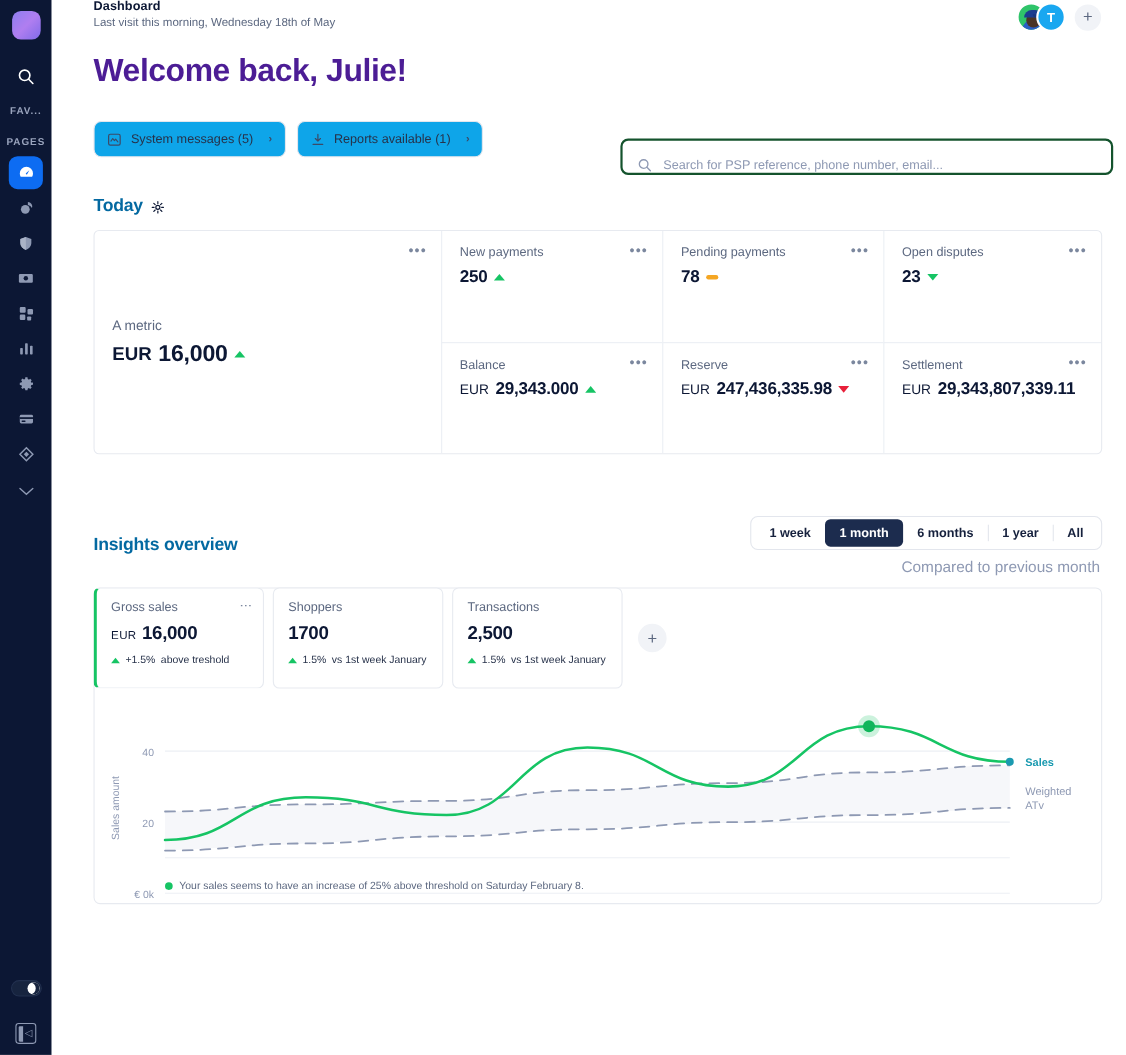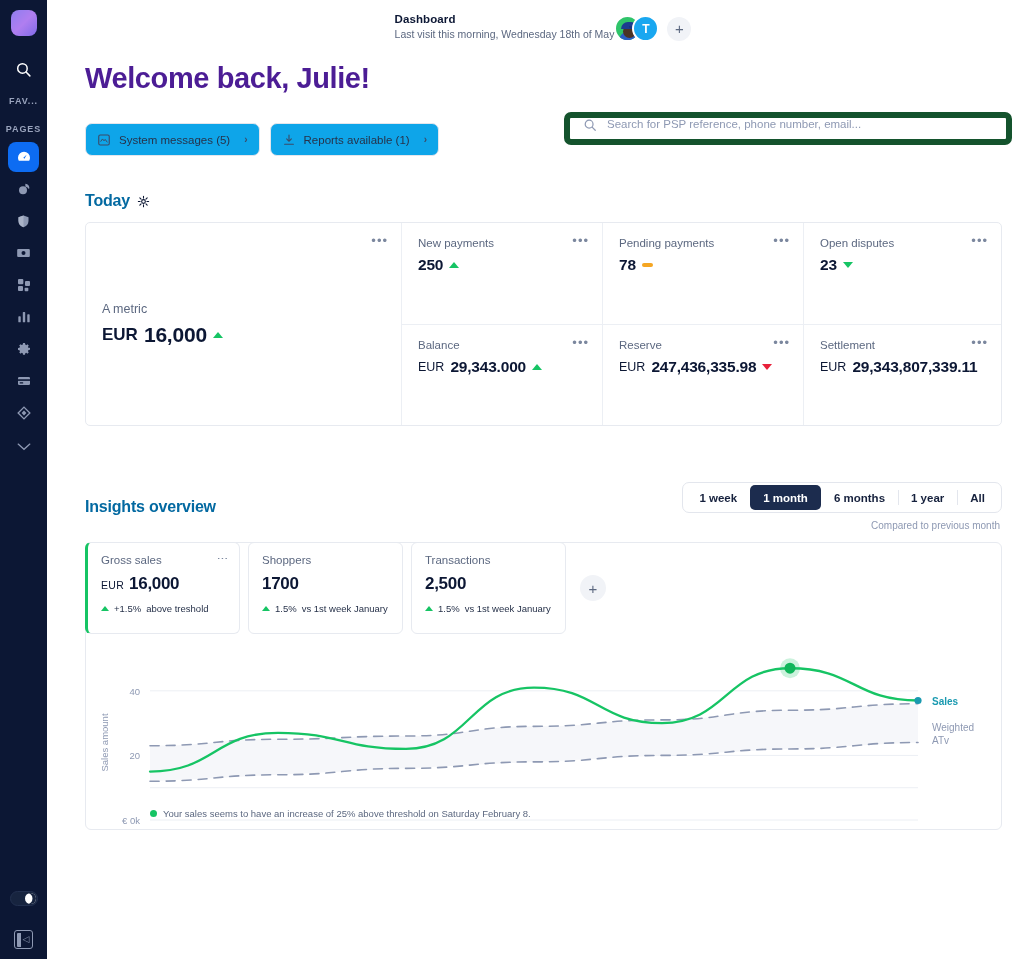--- a/index.html
+++ b/index.html
@@ -55,22 +55,22 @@
   }
   .collapse-btn::before{
     content:""; position:absolute; left:2px; top:1.5px; bottom:1.5px; width:4px;
     background:#8e99b3; border-radius:1px 0 0 1px;
   }
   .collapse-btn .arw { font-size: 9px; color:#8e99b3; margin-left:5px; line-height:1;}
 
   
   .main { flex: 1; height: 959px; position: relative; background:#fff; padding-left: 38px; }
 
-  .topbar { display: flex; align-items: flex-start; justify-content: center;
-            padding-top: 13px; padding-right: 23px; }
+  .topbar { display: flex; align-items: flex-start; justify-content: space-between;
+            padding-right: 23px; }
   .crumb-title { font-size: 11.5px; font-weight: 700; color: #0c1734; letter-spacing: .1px;}
   .crumb-sub { font-size: 10.5px; color: #5c6880; margin-top: 3px; }
 
   .avatars { display: flex; align-items: center; gap: 0; padding-top: 2px;}
   .avatar {
     width: 27px; height: 27px; border-radius: 50%;
     display: flex; align-items: center; justify-content: center;
     border: 2px solid #fff; position: relative; overflow: hidden;
   }
   .avatar.photo { background: #2fc46a; }
@@ -93,23 +93,23 @@
 
   .chip-row { display:flex; gap: 10px; margin-top: 28px; align-items:center; }
   .chip {
     height: 33px; border: 1px solid #e3e6ed; border-radius: 7px; background:#0ea5e9;
     display:flex; align-items:center; gap: 8px; padding: 0 11px;
     font-size: 11.5px; color:#27324a; font-weight: 400;
   }
   .chip .caret { color:#3b4a68; font-size: 10px; font-weight:700; margin-left: 6px; }
 
   .searchbox {
-    position: absolute; left: 517px; top: 112px; width: 448px; height: 33px;
-    border: 6px solid #14532d; border-radius: 7px; background: #fff;
-    display: flex; align-items: flex-start; gap: 10px; padding: 0 13px;
+    position: absolute; left: 517px; top: 126px; width: 448px; height: 33px;
+    border: 2px solid #14532d; border-radius: 7px; background: #fff;
+    display: flex; align-items: flex-end; gap: 10px; padding: 0 13px;
   }
   .searchbox input {
     border: none; outline: none; font-size: 11.5px; color: #27324a;
     font-family: "Liberation Sans", sans-serif; flex: 1; background: transparent;
   }
   .searchbox input::placeholder { color: #8e99b3; }
 
   .section-title { font-size: 16px; font-weight: 700; color:#0369a1; letter-spacing:-.2px; }
   .today-head { display:flex; align-items:center; gap:7px; margin-top: 36px; }
 
@@ -143,21 +143,21 @@
   .range {
     border: 1px solid #e3e6ed; border-radius: 7px; background:#fff; display:flex;
     align-items:center; height: 31px; padding: 3px; gap: 0;
   }
   .range .opt {
     font-size: 11.5px; font-weight: 700; color:#16213d; padding: 0 13px;
     height: 25px; display:flex; align-items:center; border-radius: 5px; position:relative;
   }
   .range .opt.sel { background:#1c2c4e; color:#fff; }
   .range .opt.sep::before{ content:""; position:absolute; left:0; top:5px; bottom:5px; width:1px; background:#e3e6ed;}
-  .compared { font-size: 10px; color:#8e99b3; margin-top: 7px; margin-right: 2px; text-align: right;}
+  .compared { font-size: 14px; color:#8e99b3; margin-top: 7px; margin-right: 2px; text-align: right;}
 
   .insight-card {
     margin-top: 11px; width: 917px; height: 288px; border:1px solid #e7eaf0; border-radius: 6px;
     background:#fff; position: relative;
   }
   .kpis { position:absolute; left:-1px; top:-1px; display:flex; gap:8px; align-items:center; }
   .kpi {
     width: 155px; height: 92px; border:1px solid #e7eaf0; border-radius:6px; background:#fff;
     padding: 11px 13px; position:relative;
   }

